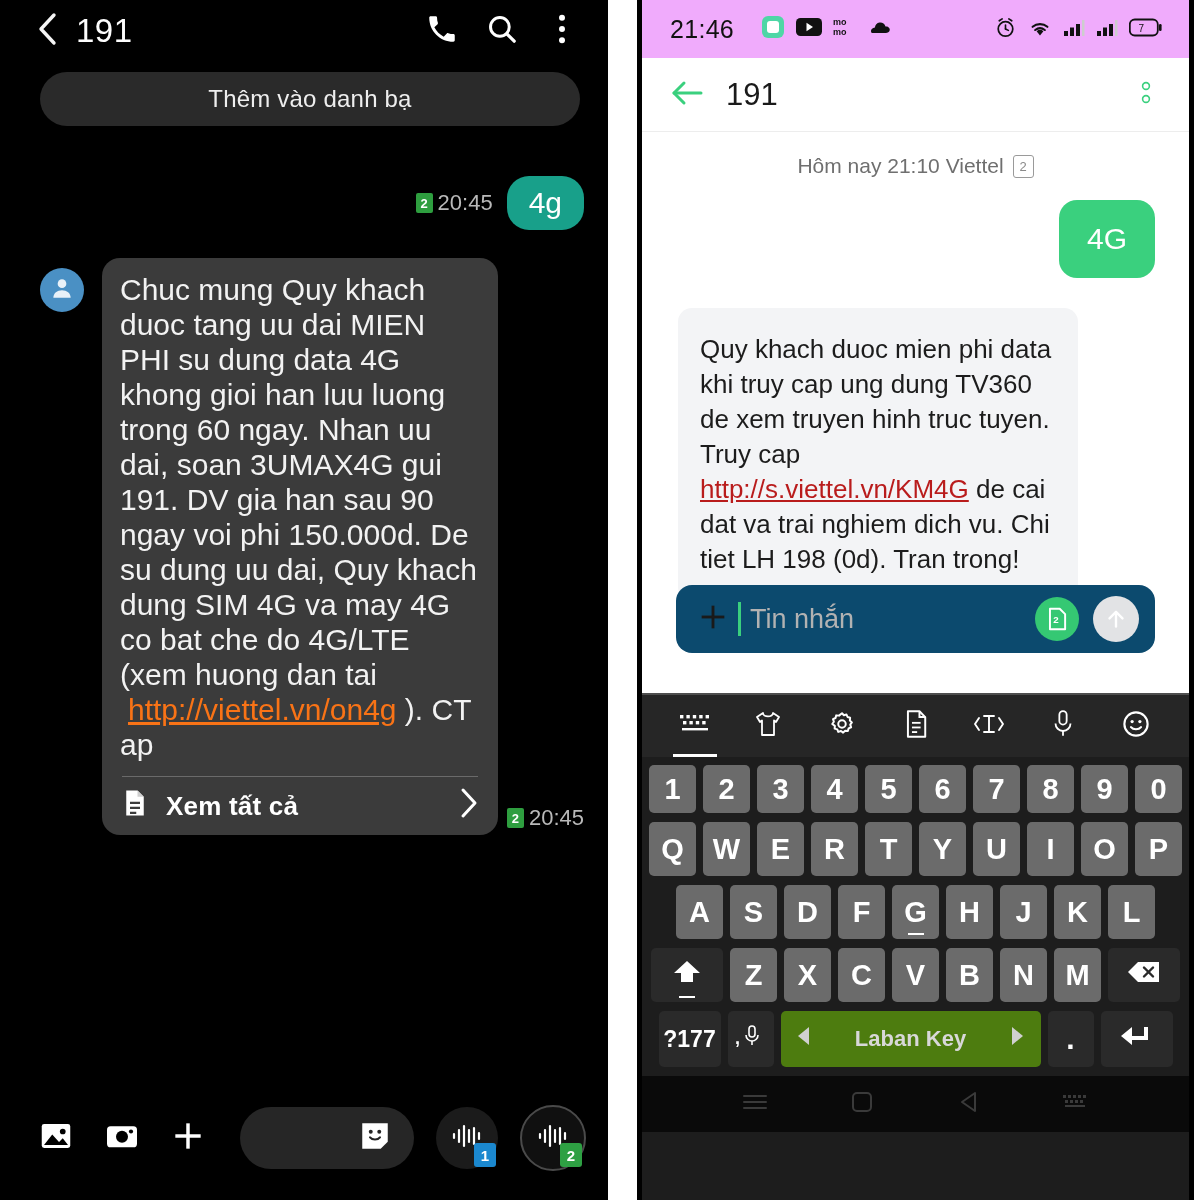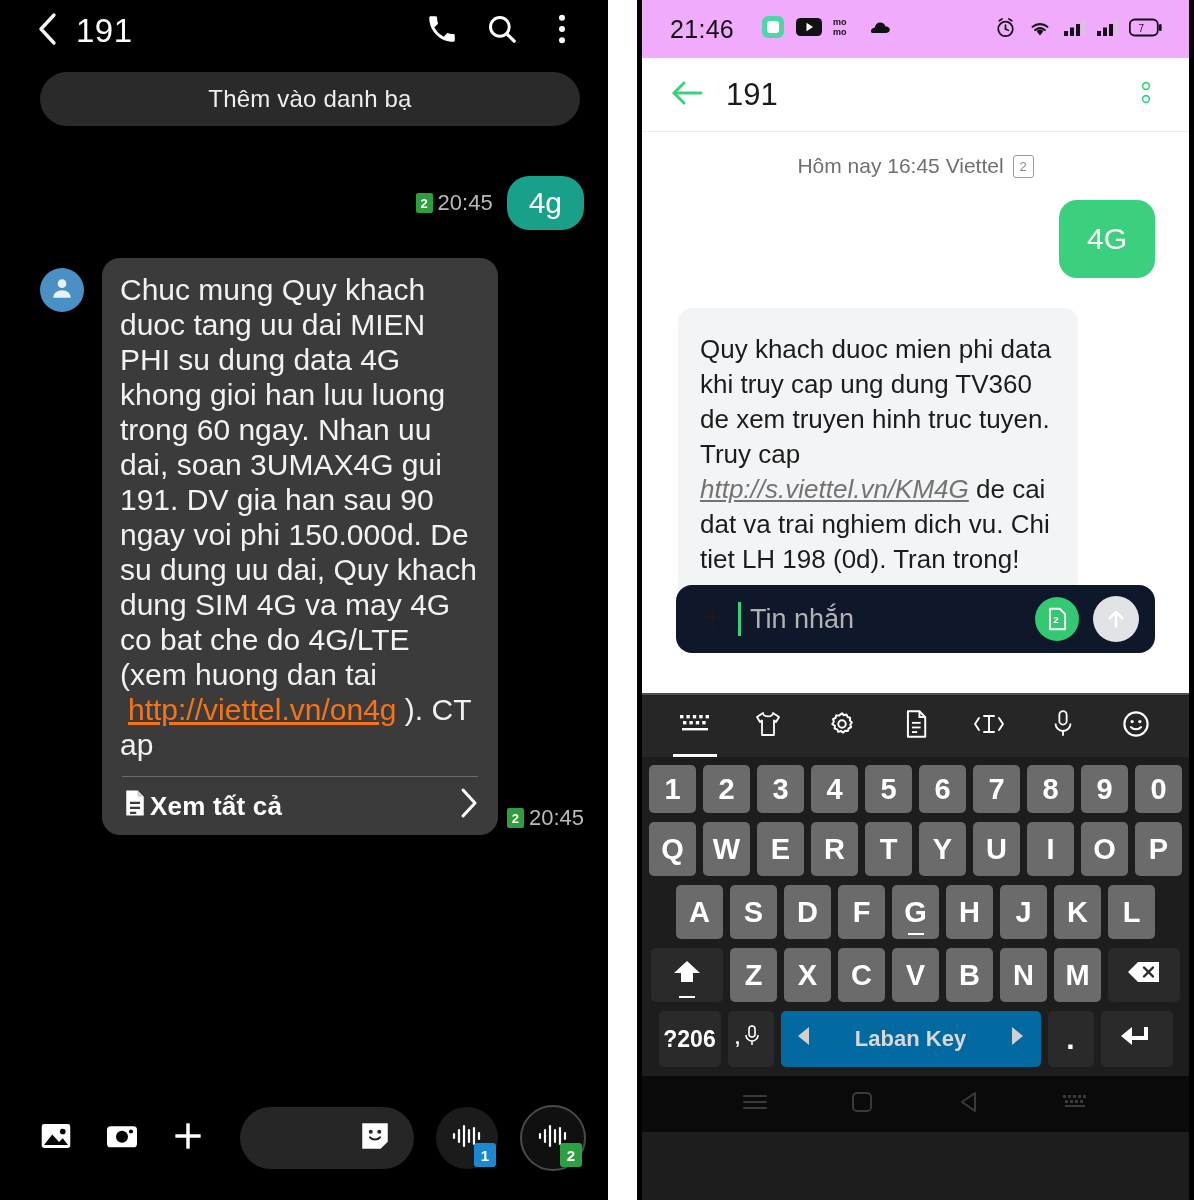--- a/index.html
+++ b/index.html
@@ -175,21 +175,21 @@
     margin: 14px 2px 0 2px;
   }
   .viewall {
     display: flex;
     align-items: center;
     height: 58px;
     color: #ffffff;
     font-size: 26px;
     font-weight: 700;
   }
-  .viewall .label { flex: 1; letter-spacing: .2px; }
+  .viewall .label { flex: 1; margin-left: 16px; letter-spacing: .2px; }
   .row-in-ts {
     display: flex;
     justify-content: flex-end;
     margin-top: -30px;
     padding-right: 6px;
   }
 
   
   .l-bottombar {
     position: absolute;
@@ -309,31 +309,31 @@
   .r-bubble-in {
     background: #f3f4f6;
     border-radius: 14px;
     width: 400px;
     box-sizing: border-box;
     padding: 24px 22px;
     color: #1c1c1c;
     font-size: 26px;
     line-height: 35px;
   }
-  .r-bubble-in a { color: #737373; text-decoration: underline; font-style: italic; }
+  .r-bubble-in a { color: #b91c1c; text-decoration: underline; }
 
   .r-inputbar {
     position: absolute;
     left: 0; right: 0; bottom: 24px;
     padding: 0 34px;
     box-sizing: border-box;
   }
   .r-input {
     height: 68px;
-    background: #0f172a;
+    background: #0c4a6e;
     border-radius: 16px;
     display: flex;
     align-items: center;
     padding: 0 16px 0 20px;
     box-sizing: border-box;
   }
   .r-placeholder {
     flex: 1;
     color: #b2b2b2;
     font-size: 27px;
@@ -423,21 +423,21 @@
     bottom: 4px; left: 50%;
     transform: translateX(-50%);
     width: 16px; height: 2px;
     background: #ffffff;
   }
   .key.dark { background: #2a2a2a; }
   .key.wide { width: 72px; }
   .key.space {
     flex: 1;
     max-width: 260px;
-    background: #0369a1;
+    background: #4d7c0f;
     font-size: 22px;
     font-weight: 700;
     color: #d8d8d8;
     justify-content: space-between;
     padding: 0 14px;
     box-sizing: border-box;
   }
   .kb-row.bottom .key { height: 56px; }
   .key.sym { font-size: 23px; width: 62px; }
   .key.period { width: 46px; font-size: 30px; }
@@ -712,21 +712,21 @@
           <svg width="12" height="28" viewBox="0 0 10 28">
               <circle cx="5" cy="7" r="3.4" stroke="#3ad07e" stroke-width="1.6" fill="none"></circle>
               <circle cx="5" cy="20" r="3.4" stroke="#3ad07e" stroke-width="1.6" fill="none"></circle>
             </svg>
         </span>
       </div>
     </div>
 
     <div class="r-thread">
       <div class="r-datesep">
-        <span>Hôm nay 16:45  Viettel</span>
+        <span>Hôm nay 21:10  Viettel</span>
         <span class="sim-outline">2</span>
       </div>
 
       <div class="r-row-out">
         <div class="r-bubble-out">4G</div>
       </div>
 
       <div class="r-row-in">
         <div class="r-bubble-in"><span>Quy khach duoc mien phi data khi truy cap ung dung TV360 de xem truyen hinh truc tuyen. Truy cap </span><a href="#">http://s.viettel.vn/KM4G</a><span> de cai dat va trai nghiem dich vu. Chi tiet LH 198 (0d). Tran trong!</span></div>
       </div>
@@ -898,21 +898,21 @@
               <svg width="36" height="26" viewBox="0 0 36 26">
                   <path d="M12 3 H33 V23 H12 L2 13 Z" fill="#ffffff"></path>
                   <line x1="18" y1="8.5" x2="27" y2="17.5" stroke="#2a2a2a" stroke-width="2.4" stroke-linecap="round"></line>
                   <line x1="27" y1="8.5" x2="18" y2="17.5" stroke="#2a2a2a" stroke-width="2.4" stroke-linecap="round"></line>
                 </svg>
             </span>
           </div>
         </div>
 
         <div class="kb-row bottom">
-          <div class="key dark sym">?206</div>
+          <div class="key dark sym">?177</div>
           <div class="key dark mic-comma">
             <span>
               <svg width="34" height="28" viewBox="0 0 34 28">
                   <text x="1" y="22" font-family="Liberation Sans, sans-serif" font-size="18" font-weight="700" fill="#ffffff">,</text>
                   <rect x="15" y="4" width="6" height="11" rx="3" stroke="#ffffff" stroke-width="1.6" fill="none"></rect>
                   <path d="M12 13a6 6 0 0 0 12 0" stroke="#ffffff" stroke-width="1.6" fill="none"></path>
                   <line x1="18" y1="19" x2="18" y2="23" stroke="#ffffff" stroke-width="1.6"></line>
                 </svg>
             </span>
           </div>

